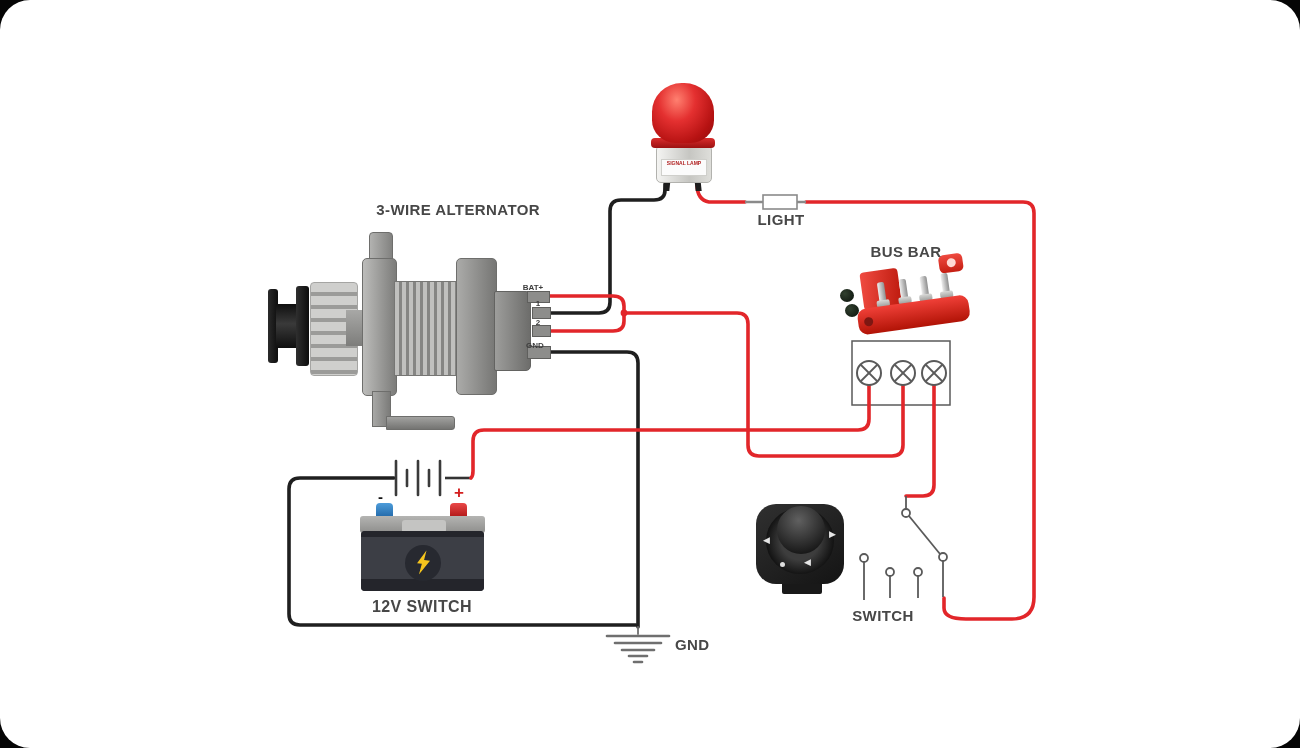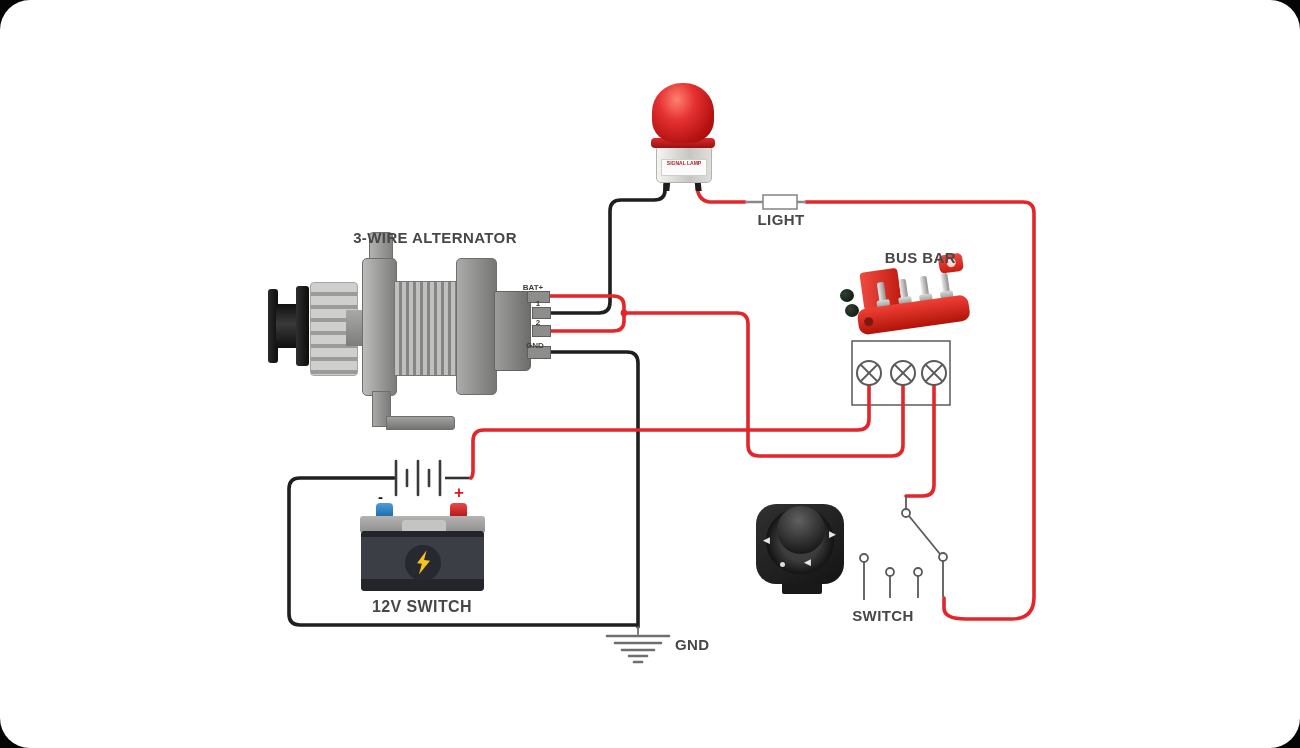--- a/index.html
+++ b/index.html
@@ -233,23 +233,23 @@
       <div class="kn-tab"></div>
       <div class="kn-body"></div>
       <div class="kn-ring"></div>
       <div class="kn-dome"></div>
       <span class="kn-mark" style="left:9px;top:38px;">◀</span>
       <span class="kn-mark" style="left:75px;top:32px;">▶</span>
       <span class="kn-mark" style="left:50px;top:60px;">◀</span>
       <div class="kn-dot"></div>
     </div>
 
-    <div class="lbl" style="left:330px;top:229px;width:210px;">3-WIRE ALTERNATOR</div>
+    <div class="lbl" style="left:330px;top:201px;width:210px;text-align:right;">3-WIRE ALTERNATOR</div>
     <div class="lbl" style="left:750px;top:211px;width:62px;">LIGHT</div>
-    <div class="lbl" style="left:856px;top:249px;width:100px;text-align:right;">BUS BAR</div>
+    <div class="lbl" style="left:856px;top:243px;width:100px;">BUS BAR</div>
     <div class="lbl" style="left:352px;top:598px;width:140px;font-size:16px;">12V SWITCH</div>
     <div class="lbl" style="left:843px;top:607px;width:80px;">SWITCH</div>
     <div class="lbl left" style="left:675px;top:636px;width:50px;">GND</div>
 
     <div class="lbl small" style="left:518px;top:283px;width:30px;">BAT+</div>
     <div class="lbl small" style="left:530px;top:299px;width:16px;">1</div>
     <div class="lbl small" style="left:530px;top:318px;width:16px;">2</div>
     <div class="lbl small" style="left:521px;top:341px;width:28px;">GND</div>
 
     <div class="minus-lbl" style="left:378px;top:488px;">-</div>

